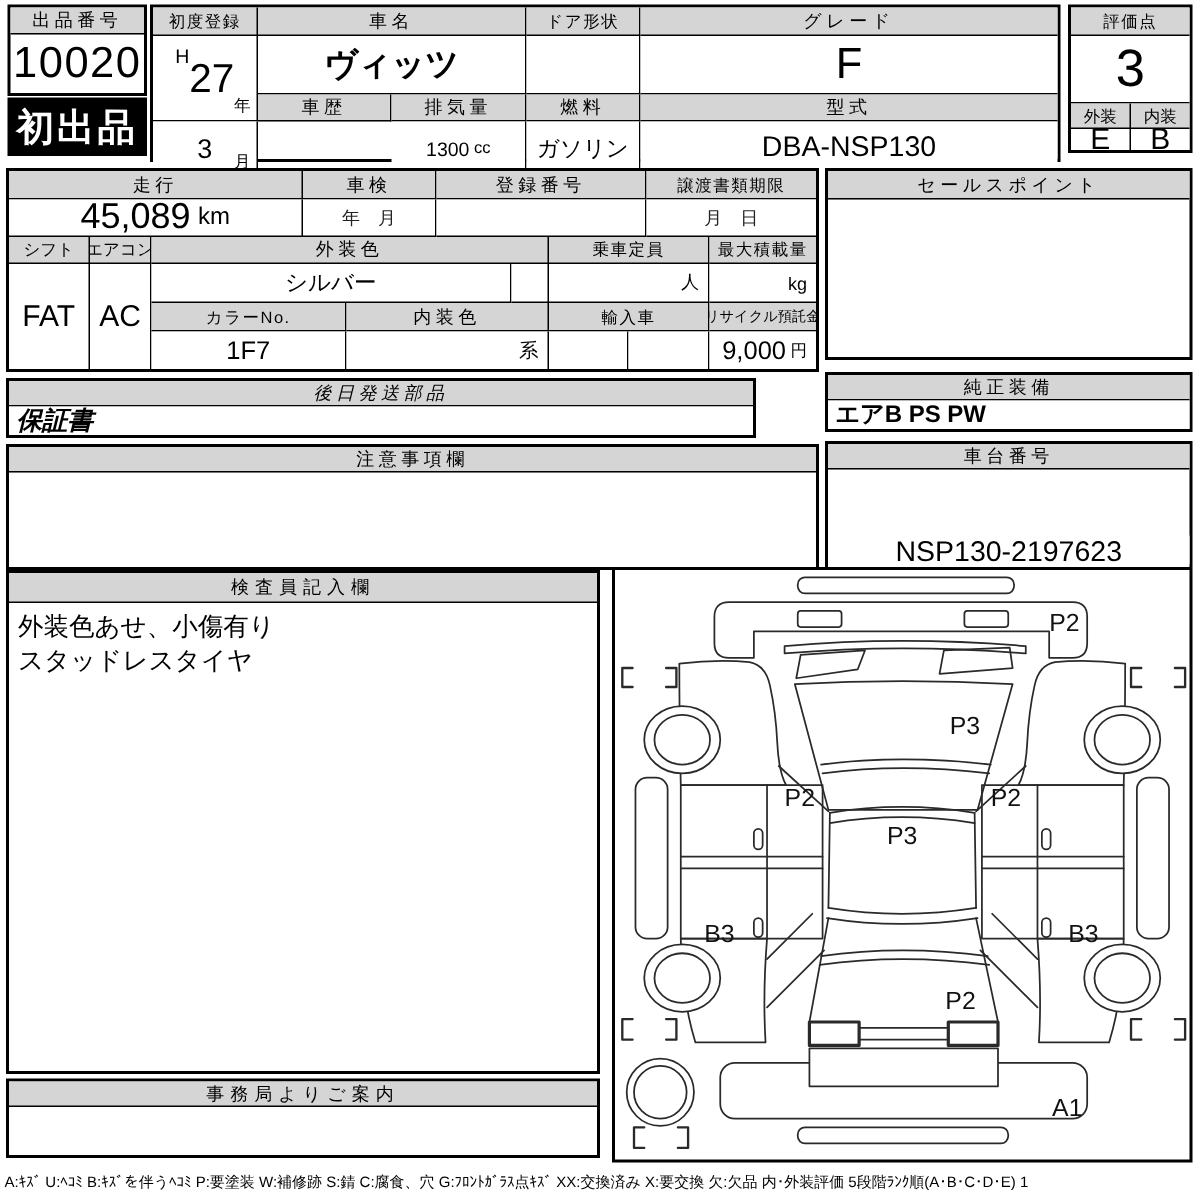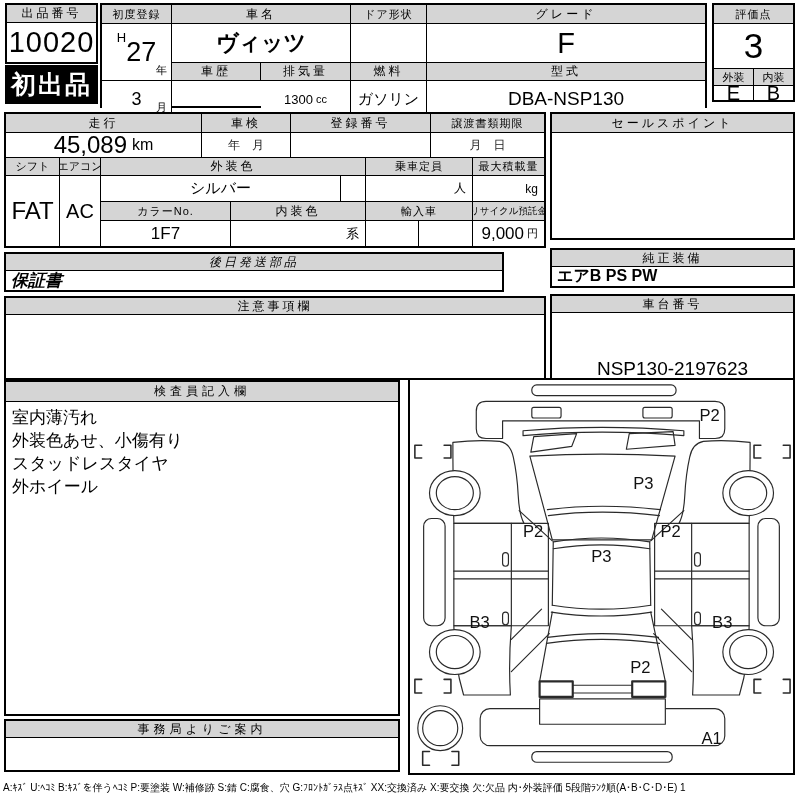--- a/index.html
+++ b/index.html
@@ -97,21 +97,21 @@
     <div class="c"></div>
     <div class="c ph nr">月　日</div>
   </div>
   <div class="grid" style="grid-template-columns:54px 41px 130px 110px 25px 53px 54px 1fr; grid-template-rows:18px 26px 19px 1fr; height:88px;">
     <div class="c h sm" style="letter-spacing:0;">シフト</div>
     <div class="c h sm" style="letter-spacing:0;">エアコン</div>
     <div class="c h" style="grid-column:3/6;">外装色</div>
     <div class="c h sm" style="grid-column:6/8;">乗車定員</div>
     <div class="c h sm nr">最大積載量</div>
 
-    <div class="c nb" style="grid-row:2/5; font-size:24px;">FAT</div>
+    <div class="c nb" style="grid-row:2/5; font-size:20px;">FAT</div>
     <div class="c nb" style="grid-row:2/5; font-size:20px;">AC</div>
     <div class="c" style="grid-column:3/5; font-size:15px;">シルバー</div>
     <div class="c"></div>
     <div class="c right" style="grid-column:6/8; font-size:12px;">人</div>
     <div class="c right nr" style="font-size:12px;">kg</div>
 
     <div class="c h sm">カラーNo.</div>
     <div class="c h" style="grid-column:4/6;">内装色</div>
     <div class="c h sm" style="grid-column:6/8;">輸入車</div>
     <div class="c h xs nr">リサイクル預託金</div>
@@ -154,24 +154,22 @@
   <div class="grid" style="grid-template-columns:85px 78px 1fr; height:20px;">
     <div class="c nb left" style="font-size:13px;">長さ</div>
     <div class="c nb left" style="font-size:13px;">幅</div>
     <div class="c nb nr left" style="font-size:13px;">高さ</div>
   </div>
 </div>
 
 <div class="abs box" style="left:4px; top:380px; width:396px; height:336px;">
   <div class="c h nr" style="height:20px; letter-spacing:4px;">検査員記入欄</div>
   <div style="padding:4px 6px;">
-    <div class="note-line">室内薄汚れ</div>
     <div class="note-line">外装色あせ、小傷有り</div>
     <div class="note-line">スタッドレスタイヤ</div>
-    <div class="note-line">外ホイール</div>
   </div>
 </div>
 
 <div class="abs box" style="left:4px; top:719px; width:396px; height:53px;">
   <div class="c h nr" style="height:17px; letter-spacing:4px;">事務局よりご案内</div>
   <div style="height:32px;"></div>
 </div>
 
 <div class="abs box" style="left:408px; top:378px; width:387px; height:397px;">
   <svg width="100%" height="100%" viewBox="0 0 393 403" preserveAspectRatio="none" fill="none" stroke="#2a2a2a" stroke-width="1.2" stroke-linejoin="round" stroke-linecap="round">

